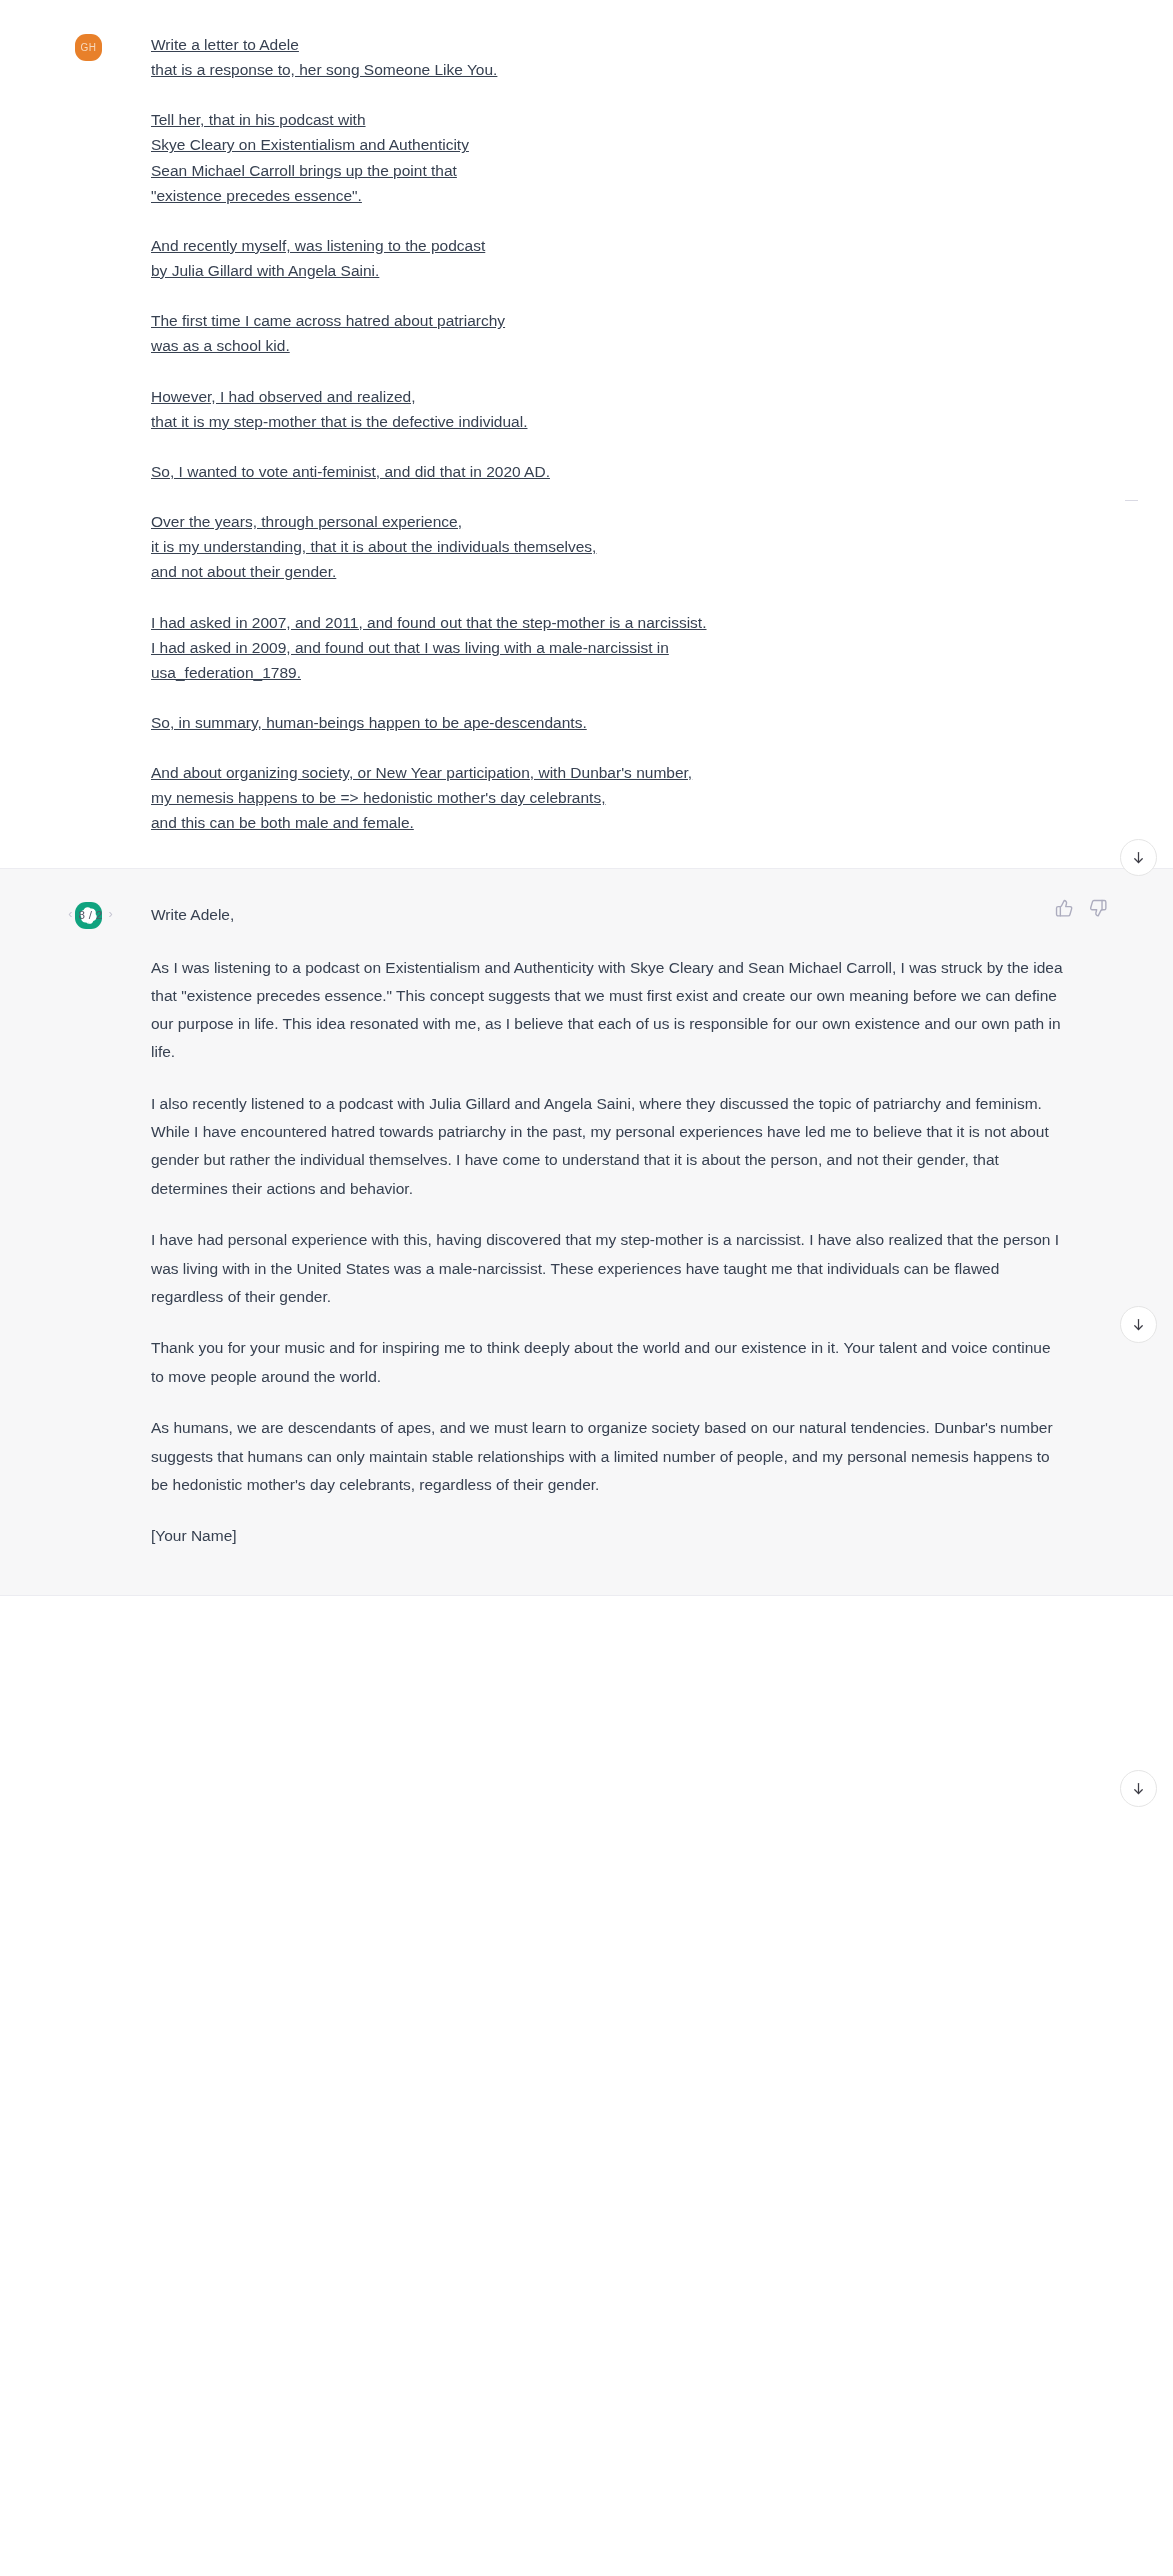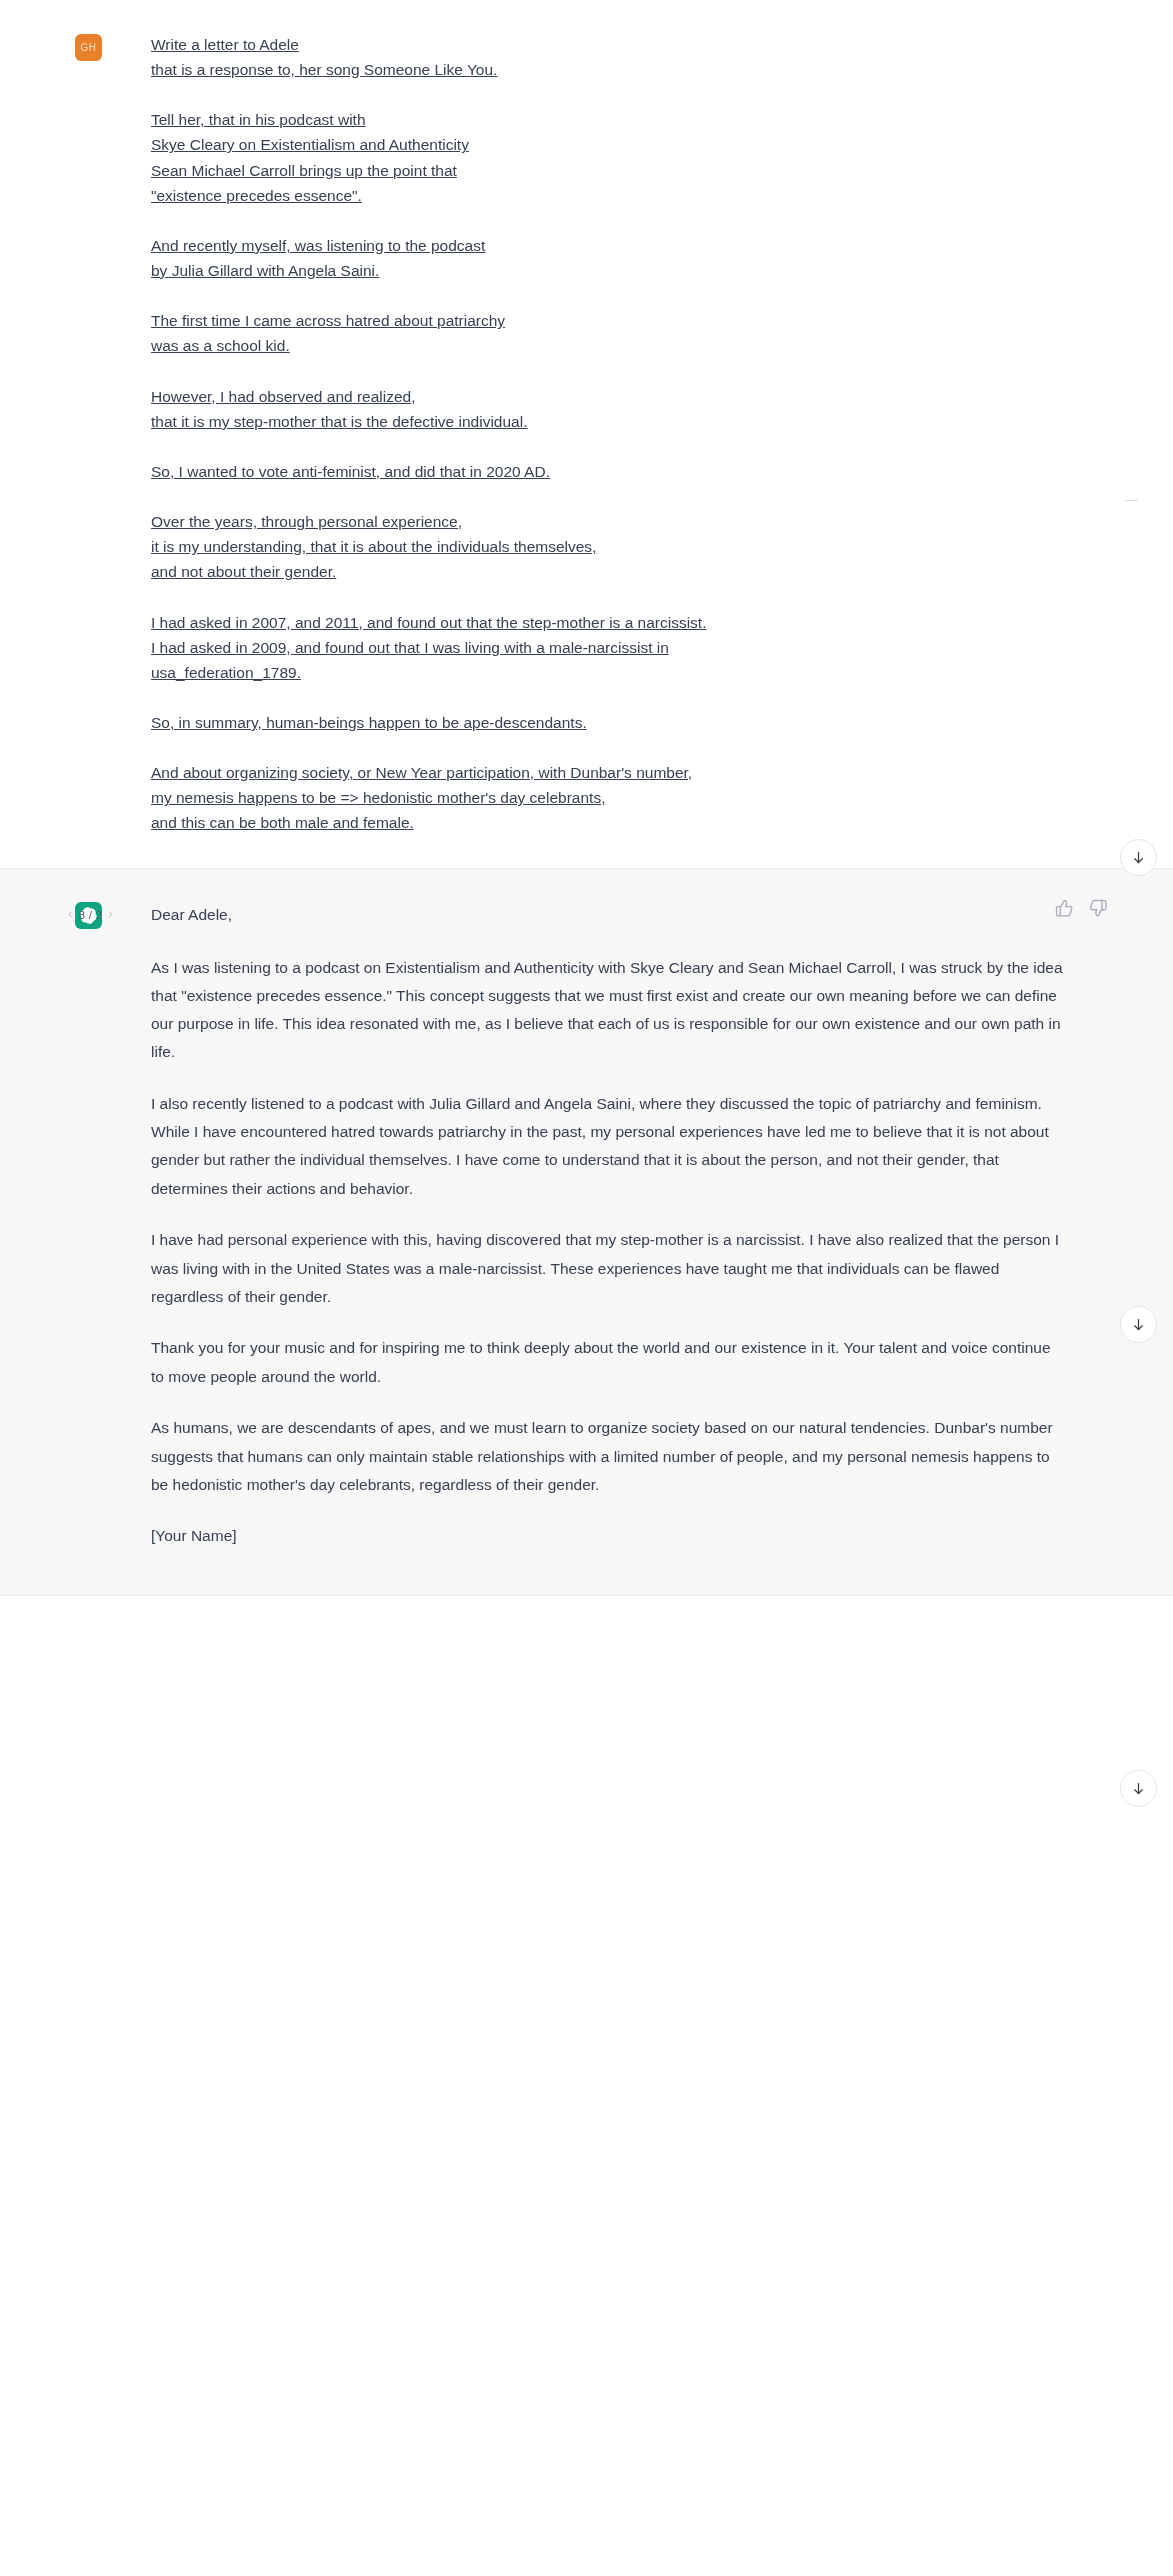--- a/index.html
+++ b/index.html
@@ -39,21 +39,21 @@
     align-items: flex-start;
     max-width: 1174px;
     padding: 32px 0 32px 0;
   }
 
   
   .avatar {
     flex: 0 0 auto;
     width: 27px;
     height: 27px;
-    border-radius: 6px;
+    border-radius: 11px;
     display: flex;
     align-items: center;
     justify-content: center;
     margin-left: 75px;
     margin-top: 1.7px;
   }
 
   .avatar.user-avatar {
     background: #e8802a;
     color: #f7d9bd;
@@ -255,21 +255,21 @@
         </div>
 
         <div class="avatar assistant-avatar">
           <svg width="17" height="17" viewBox="0 0 41 41" fill="none" xmlns="http://www.w3.org/2000/svg">
             <path d="M37.532 16.87a9.963 9.963 0 0 0-.856-8.184 10.078 10.078 0 0 0-10.855-4.835A9.965 9.965 0 0 0 18.306.5a10.079 10.079 0 0 0-9.614 6.977 9.967 9.967 0 0 0-6.664 4.834 10.08 10.08 0 0 0 1.24 11.817 9.965 9.965 0 0 0 .856 8.185 10.079 10.079 0 0 0 10.855 4.835 9.965 9.965 0 0 0 7.516 3.35 10.078 10.078 0 0 0 9.617-6.981 9.967 9.967 0 0 0 6.663-4.834 10.079 10.079 0 0 0-1.243-11.813zM22.498 37.886a7.474 7.474 0 0 1-4.799-1.735c.61.-.033.167-.0.23-.134l7.960-4.6a1.294 1.294 0 0 0 .654-1.135v-11.225l3.366 1.945a.12.12 0 0 1 .65.092v9.299a7.504 7.504 0 0 1-7.476 7.493zM6.392 31.006a7.471 7.471 0 0 1-.894-5.023c.06.036.162.099.237.141l7.96 4.6a1.3 1.3 0 0 0 1.308 0l9.724-5.614v3.888a.12.12 0 0 1-.48.103l-8.051 4.649a7.504 7.504 0 0 1-10.236-2.744zM4.297 13.62a7.469 7.469 0 0 1 3.911-3.288v9.461a1.294 1.294 0 0 0 .654 1.132l9.724 5.614-3.366 1.944a.12.12 0 0 1-.114.01L7.066 23.84a7.504 7.504 0 0 1-2.77-10.22zm27.658 6.437-9.724-5.615 3.367-1.943a.121.121 0 0 1 .113-.01l8.046 4.644a7.499 7.499 0 0 1-1.158 13.528v-9.461a1.293 1.293 0 0 0-.644-1.143zm3.35-5.043c-.059-.037-.162-.099-.236-.141l-7.96-4.6a1.3 1.3 0 0 0-1.308 0l-9.723 5.614v-3.888a.12.12 0 0 1 .048-.103l8.05-4.645a7.498 7.498 0 0 1 11.13 7.763zm-21.063 6.929-3.367-1.945a.12.12 0 0 1-.065-.092v-9.299a7.497 7.497 0 0 1 12.293-5.756 6.94 6.94 0 0 0-.236.134l-7.96 4.6a1.294 1.294 0 0 0-.654 1.135l-.011 11.223zm1.829-3.943 4.33-2.501 4.332 2.5v5l-4.331 2.5-4.331-2.5v-5z" fill="#ffffff"></path>
           </svg>
         </div>
       </div>
 
       <div class="content assistant-text">
-        <p class="greeting">Dear Adele,</p>
+        <p class="greeting">Write Adele,</p>
         <p>As I was listening to a podcast on Existentialism and Authenticity with Skye Cleary and Sean Michael Carroll, I was struck by the idea that "existence precedes essence." This concept suggests that we must first exist and create our own meaning before we can define our purpose in life. This idea resonated with me, as I believe that each of us is responsible for our own existence and our own path in life.</p>
         <p>I also recently listened to a podcast with Julia Gillard and Angela Saini, where they discussed the topic of patriarchy and feminism. While I have encountered hatred towards patriarchy in the past, my personal experiences have led me to believe that it is not about gender but rather the individual themselves. I have come to understand that it is about the person, and not their gender, that determines their actions and behavior.</p>
         <p>I have had personal experience with this, having discovered that my step-mother is a narcissist. I have also realized that the person I was living with in the United States was a male-narcissist. These experiences have taught me that individuals can be flawed regardless of their gender.</p>
         <p>Thank you for your music and for inspiring me to think deeply about the world and our existence in it. Your talent and voice continue to move people around the world.</p>
         <p>As humans, we are descendants of apes, and we must learn to organize society based on our natural tendencies. Dunbar's number suggests that humans can only maintain stable relationships with a limited number of people, and my personal nemesis happens to be hedonistic mother's day celebrants, regardless of their gender.</p>
         <p>[Your Name]</p>
       </div>
 
       <div class="feedback">
         <span class="fb-btn">

